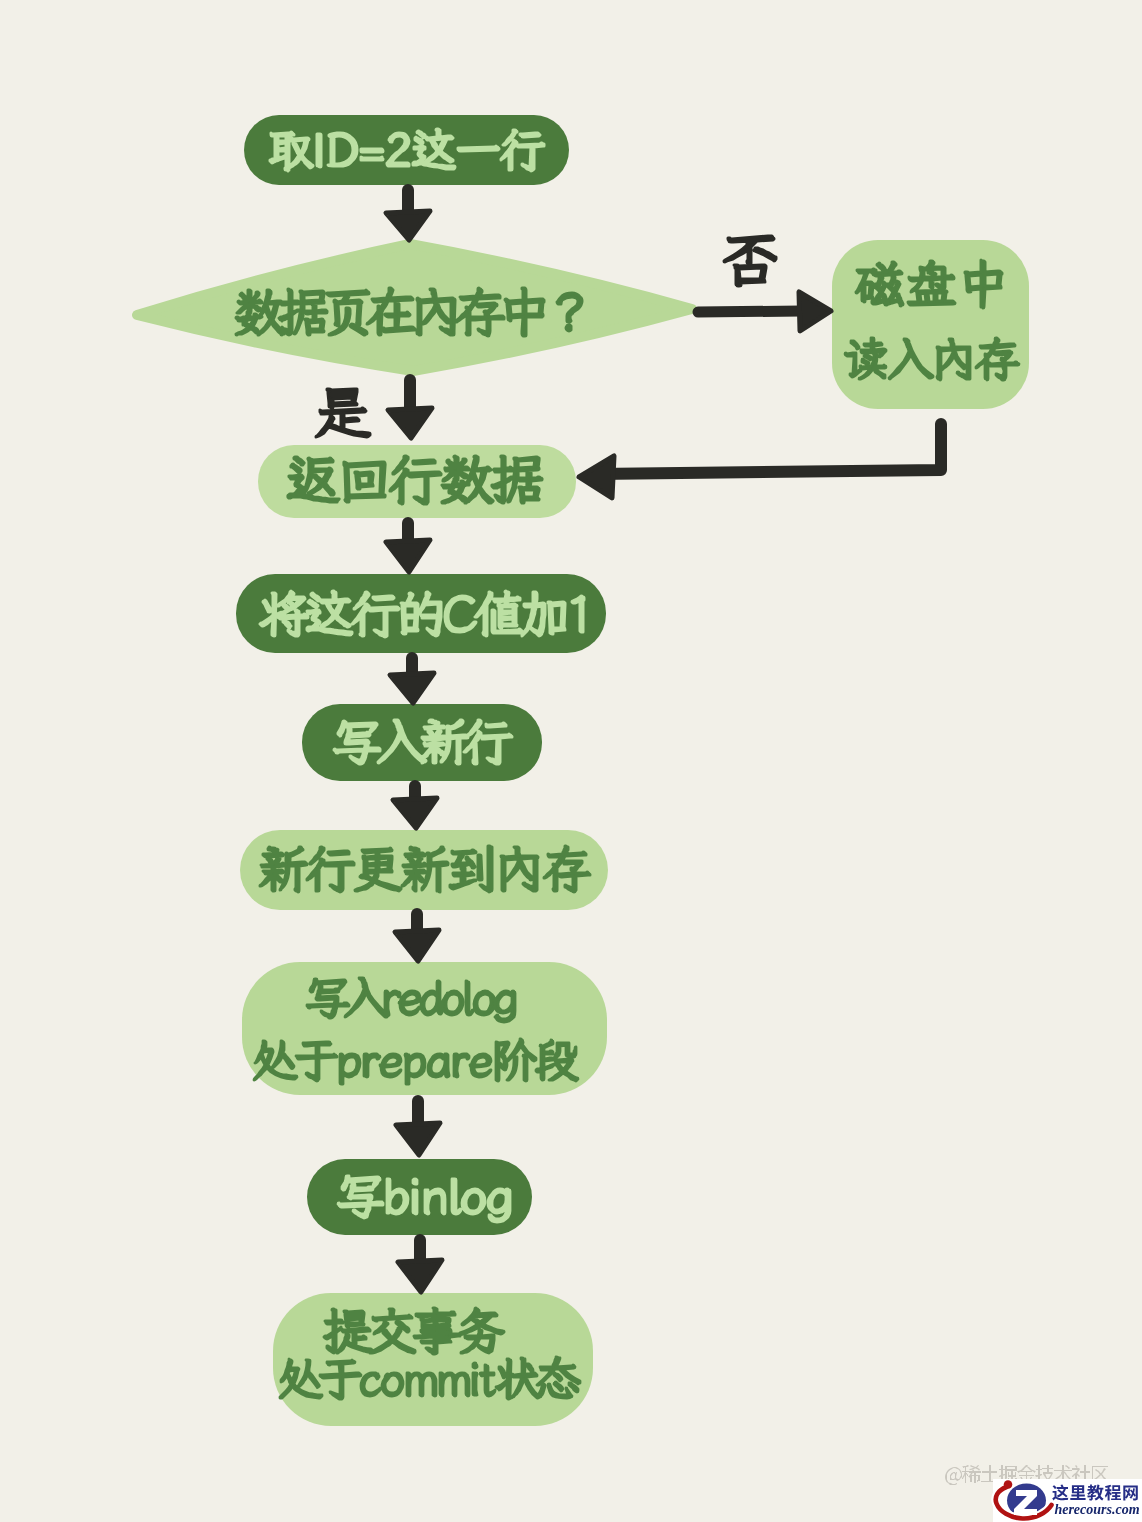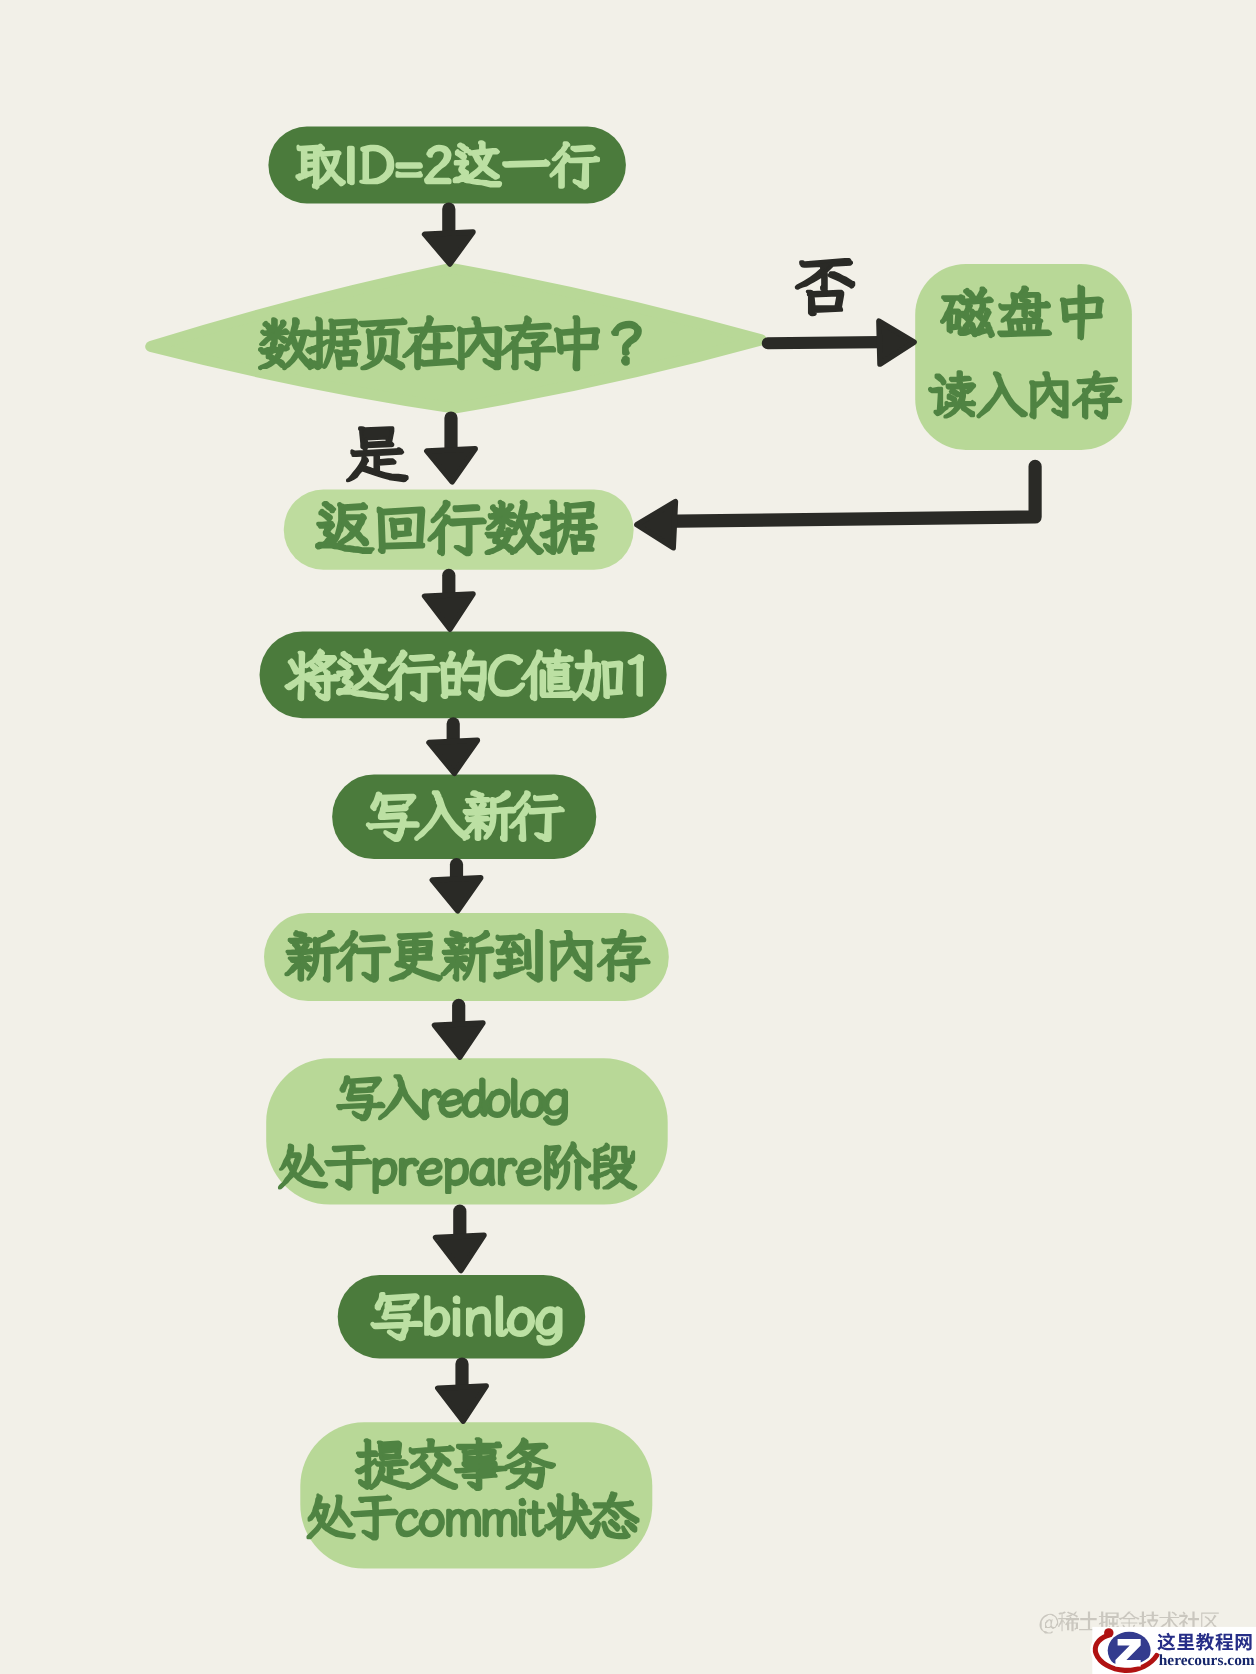--- a/index.html
+++ b/index.html
@@ -1,14 +1,14 @@
 <!DOCTYPE html>
 <html><head><meta charset="utf-8"><style>
 html,body{margin:0;padding:0;background:#f2f0e8;}
-.page{position:relative;width:1142px;height:1522px;background:#ffffff;overflow:hidden;}
+.page{position:relative;width:1142px;height:1522px;background:#ffffff;overflow:hidden;font-style:italic;}
 .hc{font-family:"Liberation Serif",serif;font-weight:bold;fill:#16266b;}
 </style></head><body>
 <div class="page">
 <svg width="1142" height="1522" viewBox="0 0 1142 1522">
 <rect x="0" y="0" width="1142" height="1522" fill="#f2f0e8"></rect>
 <path d="M410,244 Q553,270 692,309 Q554,347 413,371 Q274,350 137,315 Q272,273 410,244 Z" fill="#b8d897" stroke="#b8d897" stroke-width="10" stroke-linejoin="round"></path>
 <rect x="244" y="115" width="325" height="70" rx="35" fill="#4b7b3c"></rect>
 <rect x="832" y="240" width="197" height="169" rx="46" fill="#b8d897"></rect>
 <rect x="258" y="445" width="318" height="73" rx="36" fill="#bedc9e"></rect>
 <rect x="236" y="574" width="370" height="79" rx="39" fill="#4b7b3c"></rect>

